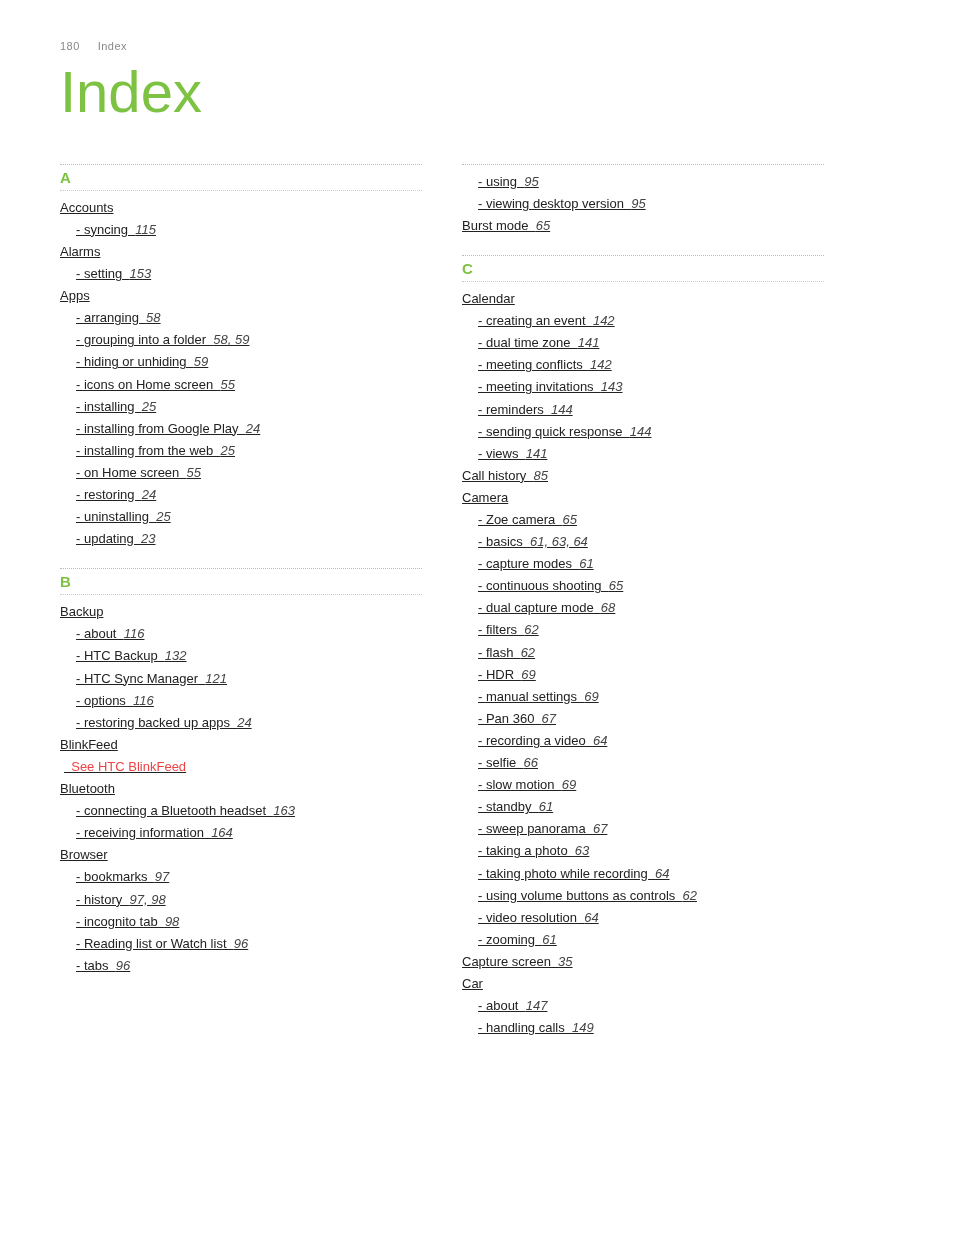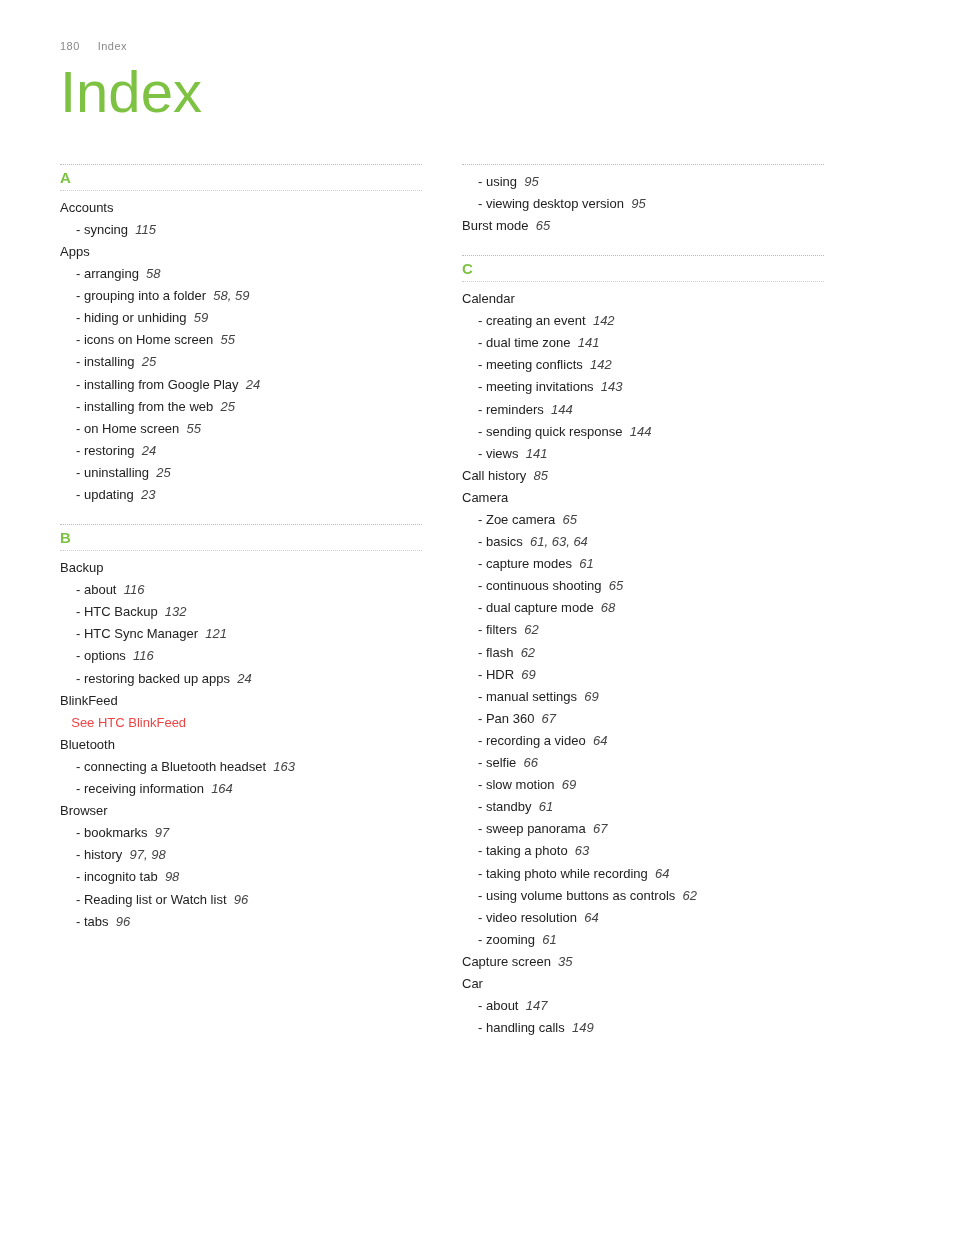--- a/index.html
+++ b/index.html
@@ -51,20 +51,21 @@
       margin-bottom: 2px;
       padding-bottom: 2px;
     }
     .section-divider {
       border: none;
       border-top: 1px dotted #ccc;
       margin-bottom: 6px;
     }
     .entry {
       line-height: 1.7;
+      text-decoration: underline;
     }
     .entry-main {
       font-weight: normal;
       color: #222;
     }
     .entry-sub {
       padding-left: 16px;
       color: #222;
     }
     .entry-num {
@@ -93,20 +94,24 @@
 
     <div class="col">
 
       <div class="section">
         <div class="section-letter">A</div>
         <hr class="section-divider">
 
         <div class="entry">
           <span class="entry-main">Accounts</span><br>
           <span class="entry-sub">- syncing &nbsp;<span class="entry-num">115</span></span>
+        </div>
+        <div class="entry">
+          <span class="entry-main">Alarms</span><br>
+          <span class="entry-sub">- setting &nbsp;<span class="entry-num">153</span></span>
         </div>
         <div class="entry">
           <span class="entry-main">Apps</span><br>
           <span class="entry-sub">- arranging &nbsp;<span class="entry-num">58</span></span><br>
           <span class="entry-sub">- grouping into a folder &nbsp;<span class="entry-num">58, 59</span></span><br>
           <span class="entry-sub">- hiding or unhiding &nbsp;<span class="entry-num">59</span></span><br>
           <span class="entry-sub">- icons on Home screen &nbsp;<span class="entry-num">55</span></span><br>
           <span class="entry-sub">- installing &nbsp;<span class="entry-num">25</span></span><br>
           <span class="entry-sub">- installing from Google Play &nbsp;<span class="entry-num">24</span></span><br>
           <span class="entry-sub">- installing from the web &nbsp;<span class="entry-num">25</span></span><br>

